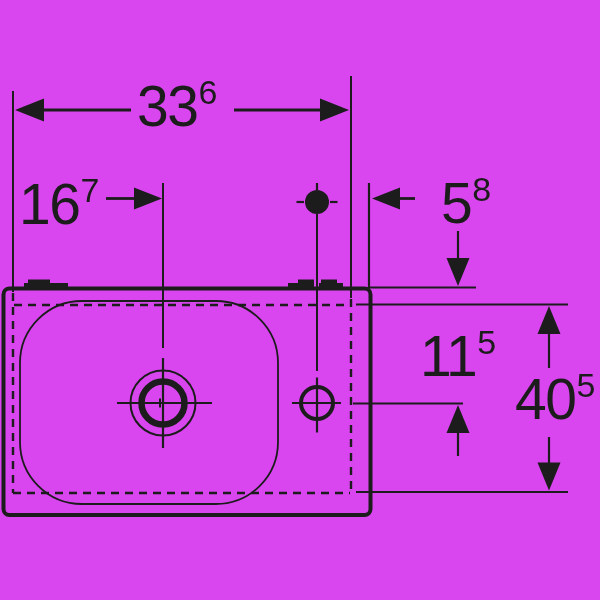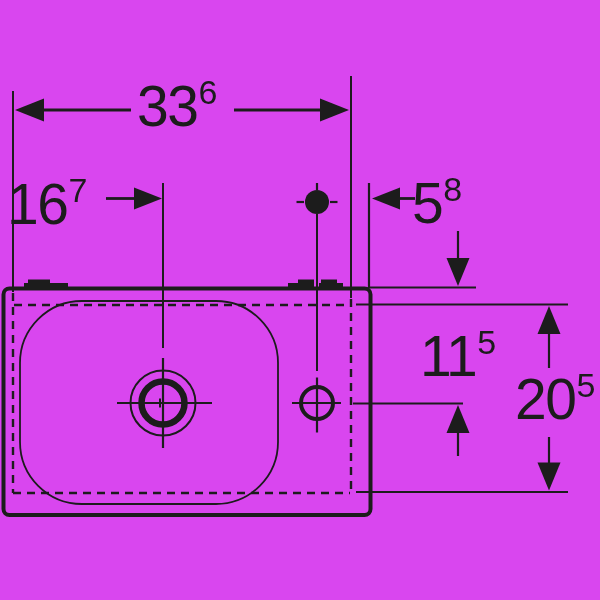--- a/index.html
+++ b/index.html
@@ -118,29 +118,29 @@
         <line x1="292" y1="403" x2="341" y2="403"></line>
         <line x1="317" y1="377.5" x2="317" y2="432.5"></line>
       </g>
     </g>
   </svg>
 
   <div class="dim" style="left:137px;top:75px">
     <span>33</span><span class="sup">6</span>
   </div>
 
-  <div class="dim" style="left:7px;top:173px">
+  <div class="dim" style="left:19px;top:173px">
     <span>16</span><span class="sup">7</span>
   </div>
 
-  <div class="dim" style="left:412px;top:172px">
+  <div class="dim" style="left:441px;top:172px">
     <span>5</span><span class="sup">8</span>
   </div>
 
   <div class="dim" style="left:420px;top:325px">
     <span>11</span><span class="sup">5</span>
   </div>
 
   <div class="dim" style="left:515px;top:368px">
-    <span>20</span><span class="sup">5</span>
+    <span>40</span><span class="sup">5</span>
   </div>
 
 </div>
 
 </body></html>

